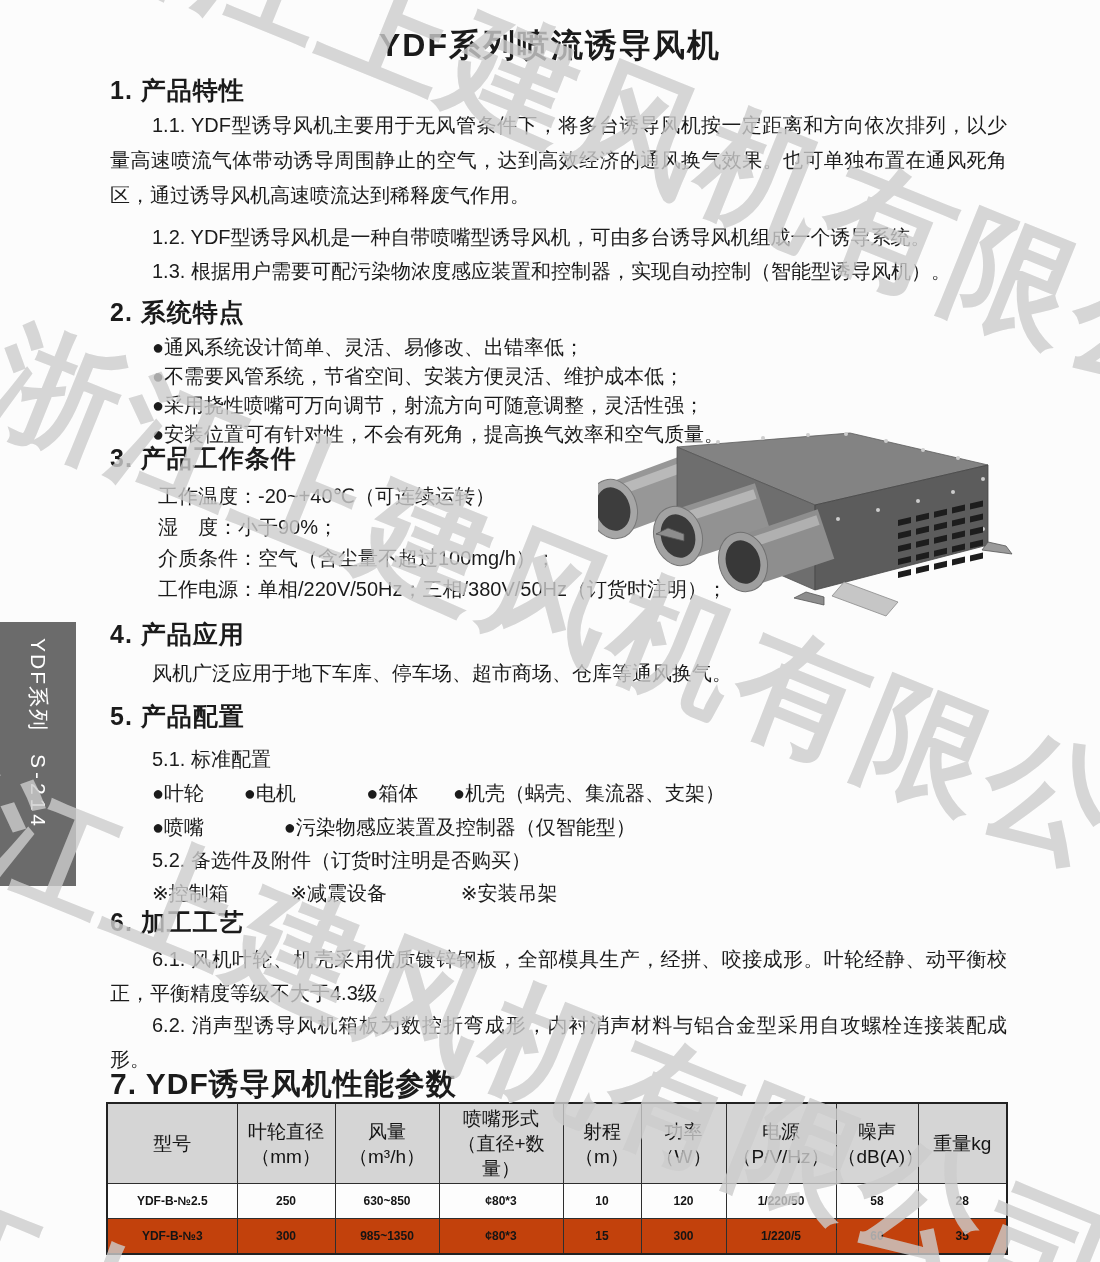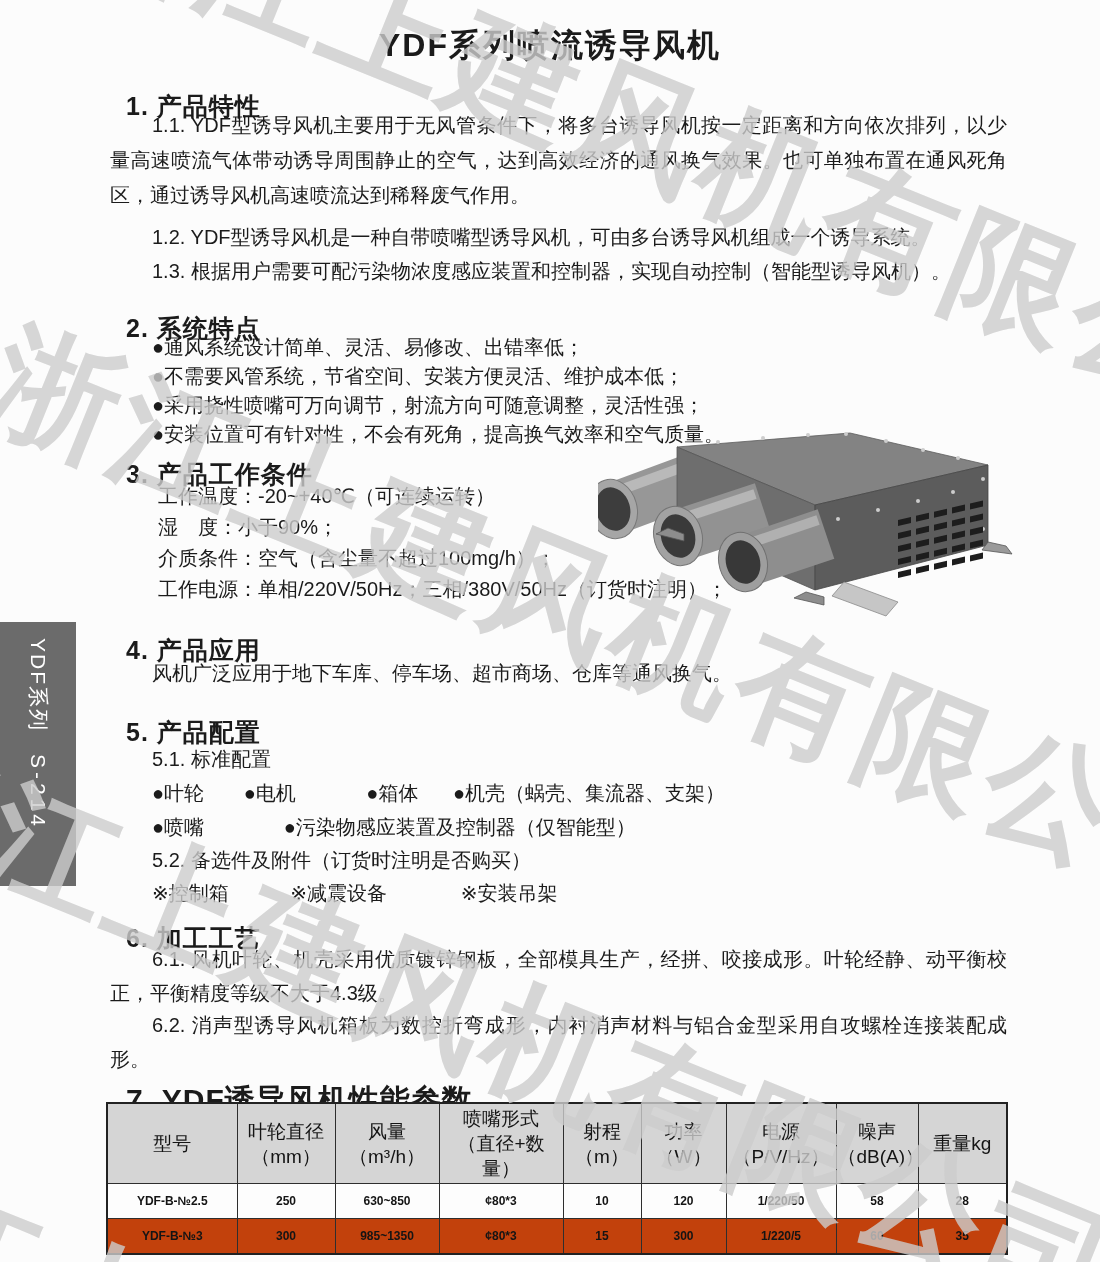--- a/index.html
+++ b/index.html
@@ -30,21 +30,21 @@
     transform:rotate(90deg) translateY(-76px);transform-origin:top left;
     color:#ffffff;font-size:21px;letter-spacing:2px;
     line-height:76px;padding-left:16px;box-sizing:border-box;z-index:6;
   }
   .side-tab-text .code{margin-left:22px;letter-spacing:4px;}
   
   .title{
     position:absolute;top:24px;left:0;width:100%;text-align:center;
     font-size:32px;font-weight:bold;letter-spacing:2px;margin:0;
   }
-  .h{position:absolute;font-size:25px;font-weight:bold;margin:16px;letter-spacing:1px;white-space:pre-wrap;}
+  .h{position:absolute;font-size:25px;font-weight:bold;margin:0;letter-spacing:1px;white-space:pre-wrap;}
   .para{
     position:absolute;left:110px;width:897px;font-size:20px;line-height:35px;
     text-align:justify;text-indent:42px;margin:0;
   }
   .line{position:absolute;font-size:20px;white-space:nowrap;}
   .bullets{position:absolute;left:152px;top:333px;font-size:20px;line-height:29px;}
   .conds{position:absolute;left:158px;top:481px;font-size:20px;line-height:31px;}
   .bullets div,.conds div{white-space:nowrap;}
   .cfg-row{position:absolute;left:152px;font-size:20px;white-space:nowrap;}
   .cfg-row span{display:inline-block;}

